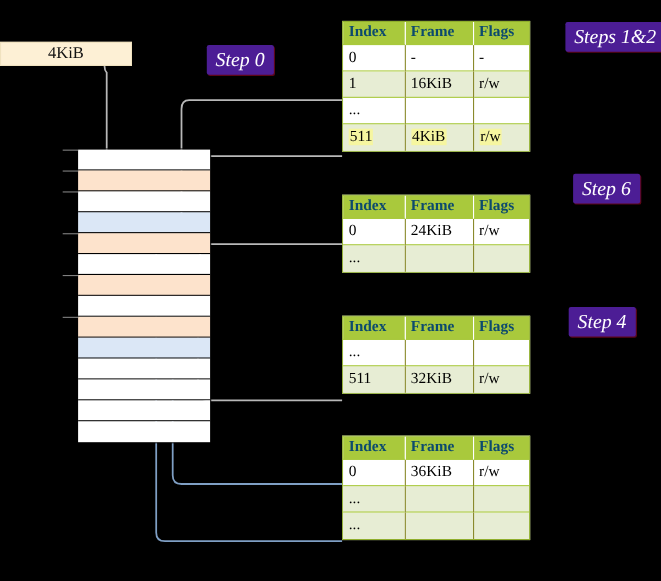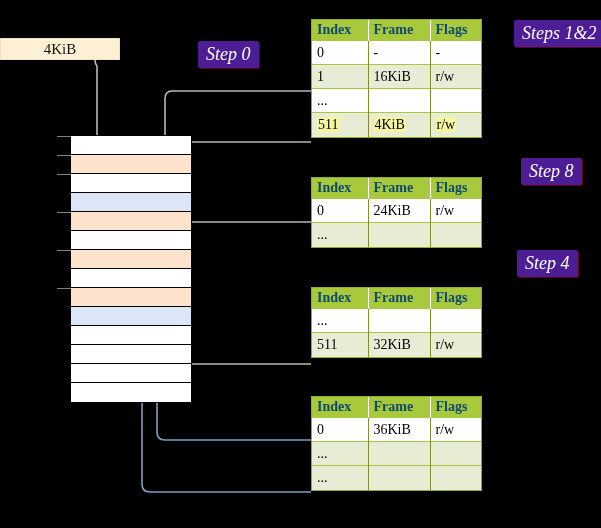--- a/index.html
+++ b/index.html
@@ -80,30 +80,30 @@
 
     <path d="M311,440 L165,440 Q157,440 157,432 L157,340" fill="none" stroke="#7f9fc4" stroke-width="1.6" marker-end="url(#ab)"></path>
 
     <path d="M311,492 L150,492 Q142,492 142,484 L142,217" fill="none" stroke="#7f9fc4" stroke-width="1.6" marker-end="url(#ab)"></path>
   </svg>
 
   <div class="kib-box">
     <span>4KiB</span>
   </div>
 
-  <div class="badge" style="left:198px;top:41px;">
+  <div class="badge" style="left:188px;top:41px;">
     <span>Step 0</span>
   </div>
   <div class="badge" style="left:514px;top:20px;">
     <span>Steps 1&amp;2</span>
   </div>
   <div class="badge" style="left:521px;top:158px;">
-    <span>Step 8</span>
-  </div>
-  <div class="badge" style="left:517px;top:250px;">
+    <span>Step 6</span>
+  </div>
+  <div class="badge" style="left:517px;top:279px;">
     <span>Step 4</span>
   </div>
 
   <div class="memstack" id="memstack">
       <div class="memrow m-white" style="position: relative;">
         <span class="tick" style="top: 0px;"></span>
       </div>
       <div class="memrow m-orange" style="position: relative;">
         <span class="tick" style="top: 0px;"></span>
       </div>

